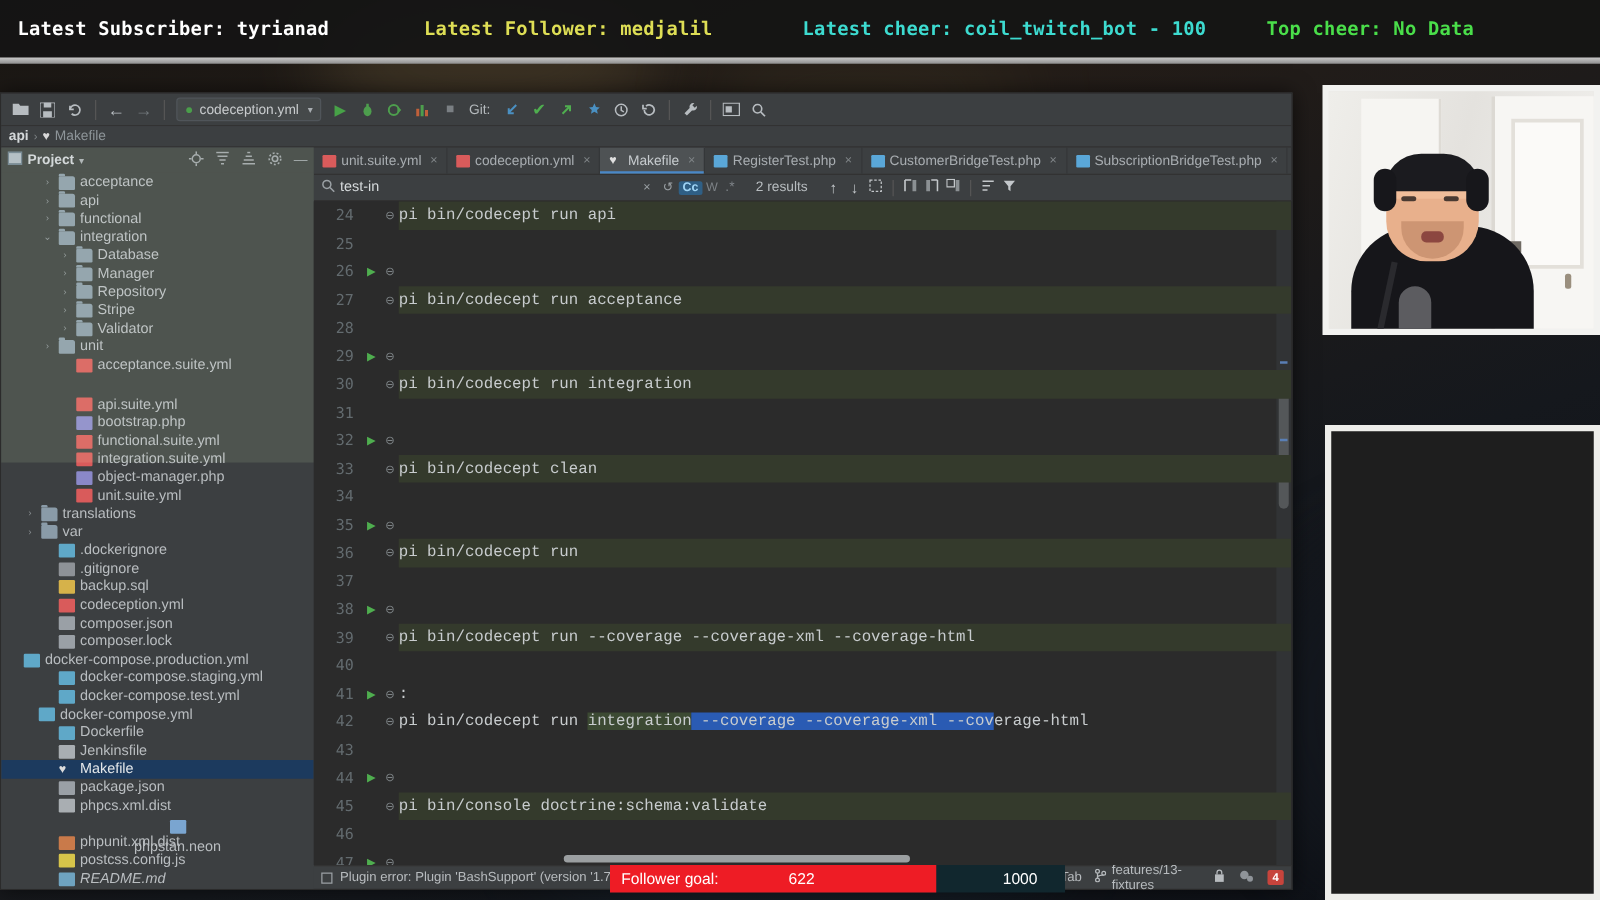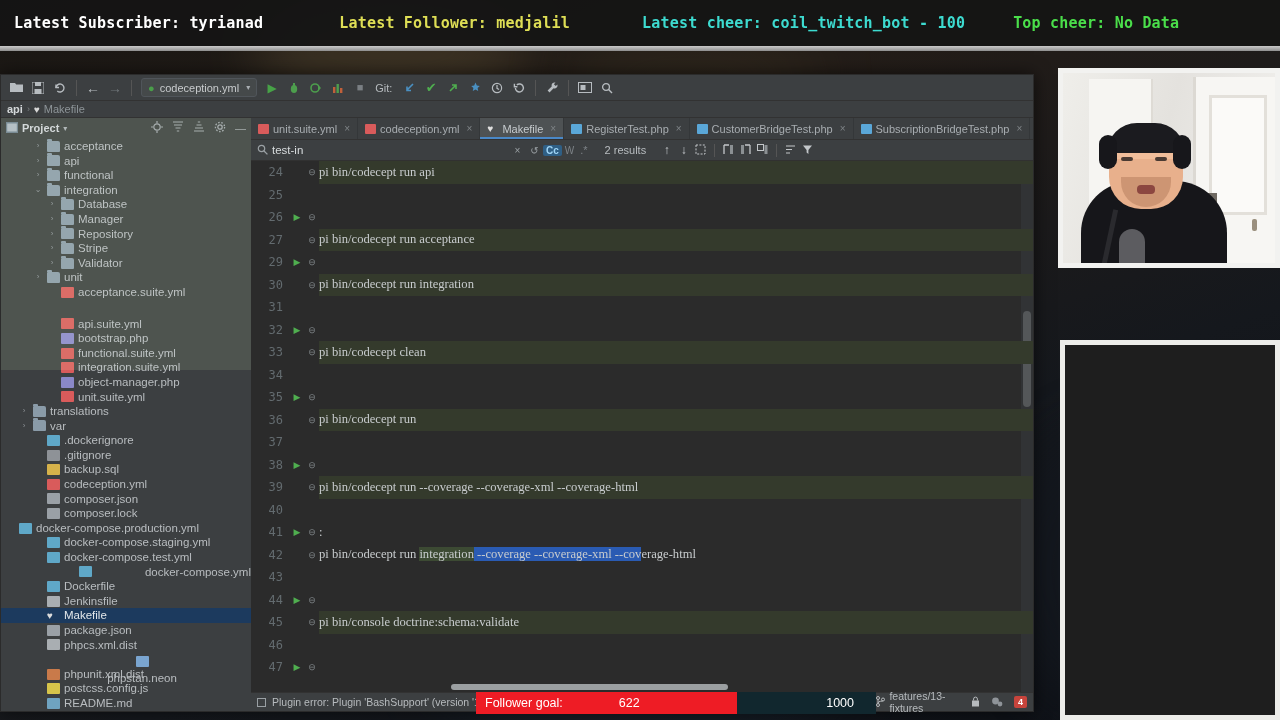--- a/index.html
+++ b/index.html
@@ -161,21 +161,21 @@
   
   #code-area { flex:1; position:relative; background:#2b2b2b; overflow:hidden; }
   .cl { position:relative; height:22.5px; display:flex; align-items:center; }
   .gutter-num {
     width:38px; text-align:right; padding-right:6px; flex:none;
     color:#636b6f; font-family:"DejaVu Sans Mono",monospace; font-size:12px;
   }
   .gutter-run { width:16px; flex:none; text-align:center; color:#4fae4f; font-size:9px;}
   .gutter-fold { width:14px; flex:none; text-align:center; color:#7c8285; font-size:9px;}
   .code-txt {
-    flex:1; color:#c8ccce; font-family:Liberation Serif, serif;
+    flex:1; color:#c8ccce; font-family:Liberation Mono, monospace;
     font-size:12.6px; white-space:pre; letter-spacing:0px; padding-left:0px;
     position:relative; z-index:2;
   }
   .cl .hl-strip {
     position:absolute; left:68px; right:0; top:0; bottom:0;
     background:#343a2c; z-index:1;
   }
   .cl.code-hl .code-txt { z-index:2; }
   .sel-blue { background:#2a5bb3; }
   .sel-green { background:#3c4a33; }
@@ -204,21 +204,21 @@
     padding:0 6px; gap:6px; flex:none; font-size:10.5px; color:#b7bbbe;
     border-top:1px solid #323232;
   }
   #status .sq { width:9px; height:9px; border:1px solid #9aa0a4; flex:none;}
   #status .msg { white-space:nowrap; overflow:hidden; }
   #status .right { margin-left:auto; display:flex; align-items:center; gap:11px; }
   .badge-red { background:#c7443c; color:#fff; font-size:9px; border-radius:2px; padding:1px 4px; font-weight:bold;}
 
   
   #goal {
-    position:absolute; left:476px; top:692px; width:400px; height:22px;
+    position:absolute; left:488px; top:692px; width:364px; height:22px;
     display:flex; align-items:center; background:#11272e;
     font-family:"Liberation Sans",sans-serif;
   }
   #goal .fill {
     position:absolute; left:0; top:0; bottom:0; width:195px; background:#ee1c25;
   }
   #goal .lbl { position:relative; z-index:2; color:#fff; font-size:12.5px; margin-left:9px; }
   #goal .cur { position:relative; z-index:2; color:#fff; font-size:12.5px; margin-left:56px; }
   #goal .max { position:relative; z-index:2; color:#fff; font-size:12.5px; margin-left:auto; margin-right:22px;}
 
@@ -586,21 +586,21 @@
             <div class="tree-row" style="padding-left: 32px;">
               <span class="tw"></span>
               <span class="fi fi-docker"></span>
               <span class="t-label">docker-compose.staging.yml</span>
             </div>
             <div class="tree-row" style="padding-left: 32px;">
               <span class="tw"></span>
               <span class="fi fi-docker"></span>
               <span class="t-label">docker-compose.test.yml</span>
             </div>
-            <div class="tree-row" style="padding-left: 16px; justify-content: space-between;">
+            <div class="tree-row" style="padding-left: 16px;">
               <span class="tw"></span>
               <span class="fi fi-docker"></span>
               <span class="t-label">docker-compose.yml</span>
             </div>
             <div class="tree-row" style="padding-left: 32px;">
               <span class="tw"></span>
               <span class="fi fi-docker"></span>
               <span class="t-label">Dockerfile</span>
             </div>
             <div class="tree-row" style="padding-left: 32px;">
@@ -631,21 +631,21 @@
             <div class="tree-row" style="padding-left: 32px;">
               <span class="tw"></span>
               <span class="fi fi-xml"></span>
               <span class="t-label">phpunit.xml.dist</span>
             </div>
             <div class="tree-row" style="padding-left: 32px;">
               <span class="tw"></span>
               <span class="fi fi-js"></span>
               <span class="t-label">postcss.config.js</span>
             </div>
-            <div class="tree-row" style="padding-left: 32px;">
+            <div class="tree-row" style="padding-left: 32px; font-style: italic;">
               <span class="tw"></span>
               <span class="fi fi-md"></span>
               <span class="t-label">README.md</span>
             </div>
           </div>
         <div id="greenkey"></div>
       </div>
 
       <div id="editor-col">
 
@@ -760,20 +760,26 @@
                 <div class="code-txt"></div>
               </div>
               <div class="cl code-hl">
                 <div class="hl-strip"></div>
                 <div class="gutter-num">27</div>
                 <div class="gutter-run"></div>
                 <div class="gutter-fold">⊖</div>
                 <div class="code-txt">pi bin/codecept run acceptance</div>
               </div>
               <div class="cl">
+                <div class="gutter-num">28</div>
+                <div class="gutter-run"></div>
+                <div class="gutter-fold"></div>
+                <div class="code-txt"></div>
+              </div>
+              <div class="cl">
                 <div class="gutter-num">29</div>
                 <div class="gutter-run">▶</div>
                 <div class="gutter-fold">⊖</div>
                 <div class="code-txt"></div>
               </div>
               <div class="cl code-hl">
                 <div class="hl-strip"></div>
                 <div class="gutter-num">30</div>
                 <div class="gutter-run"></div>
                 <div class="gutter-fold">⊖</div>

